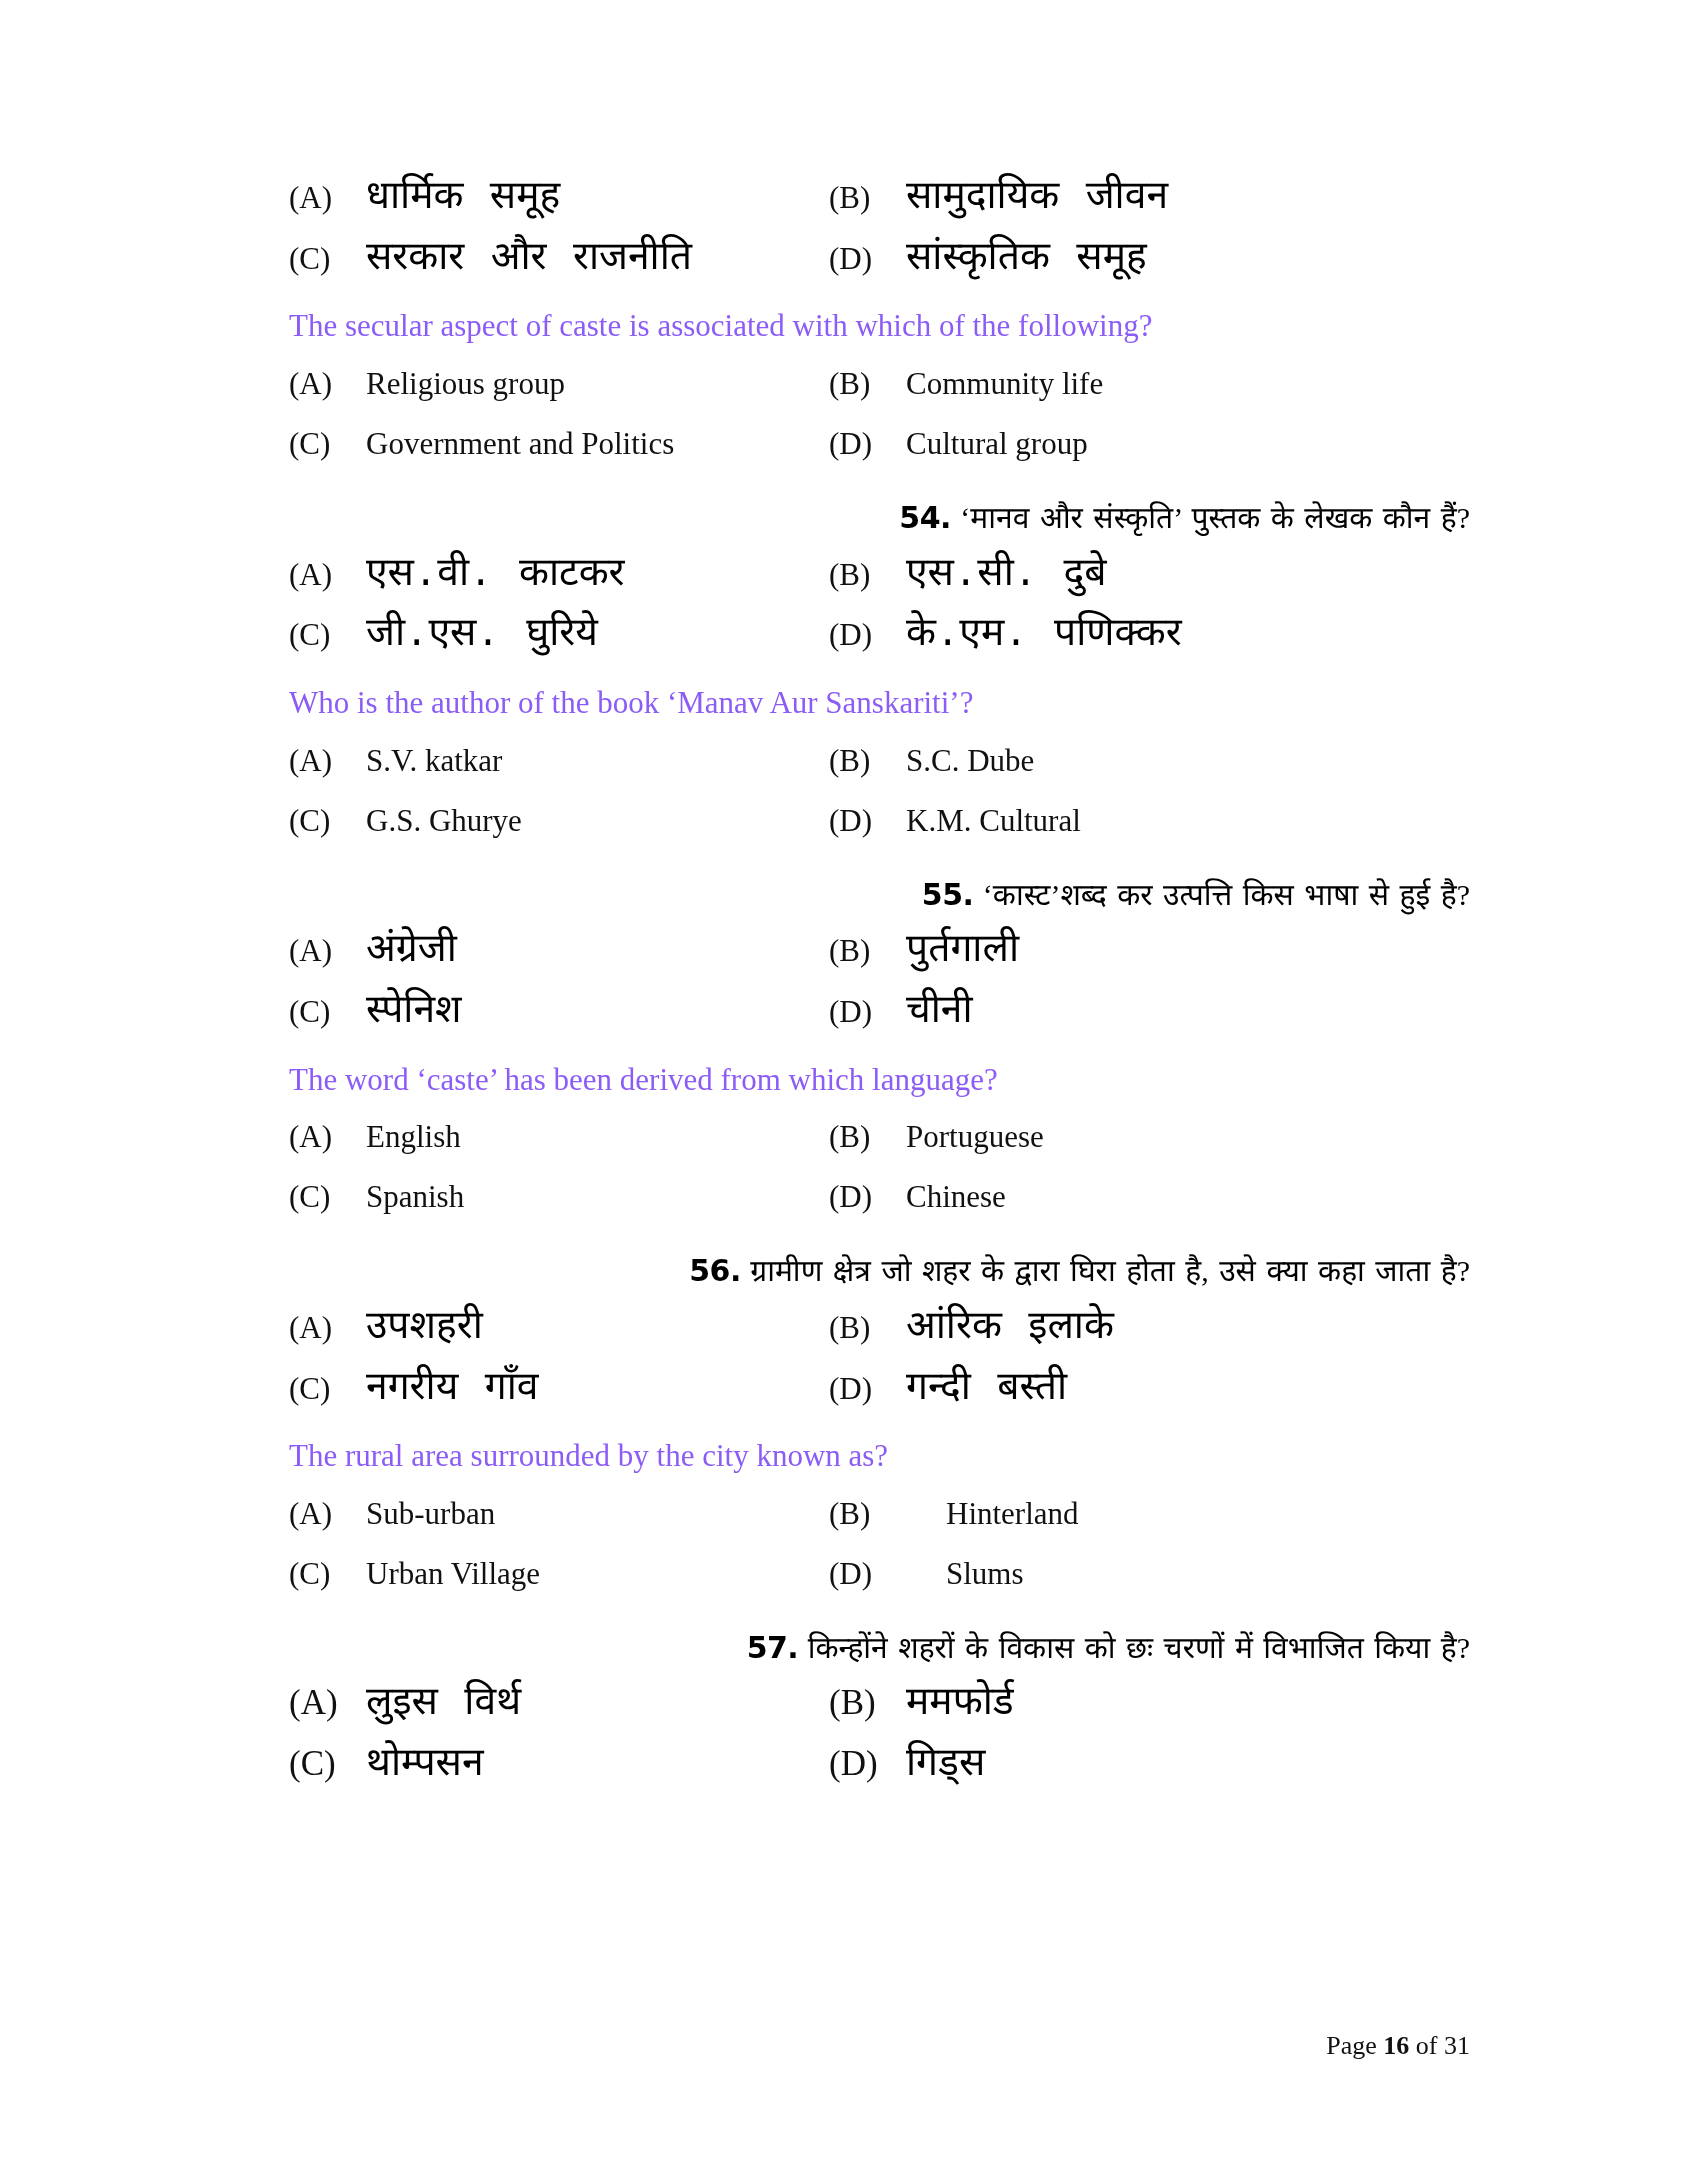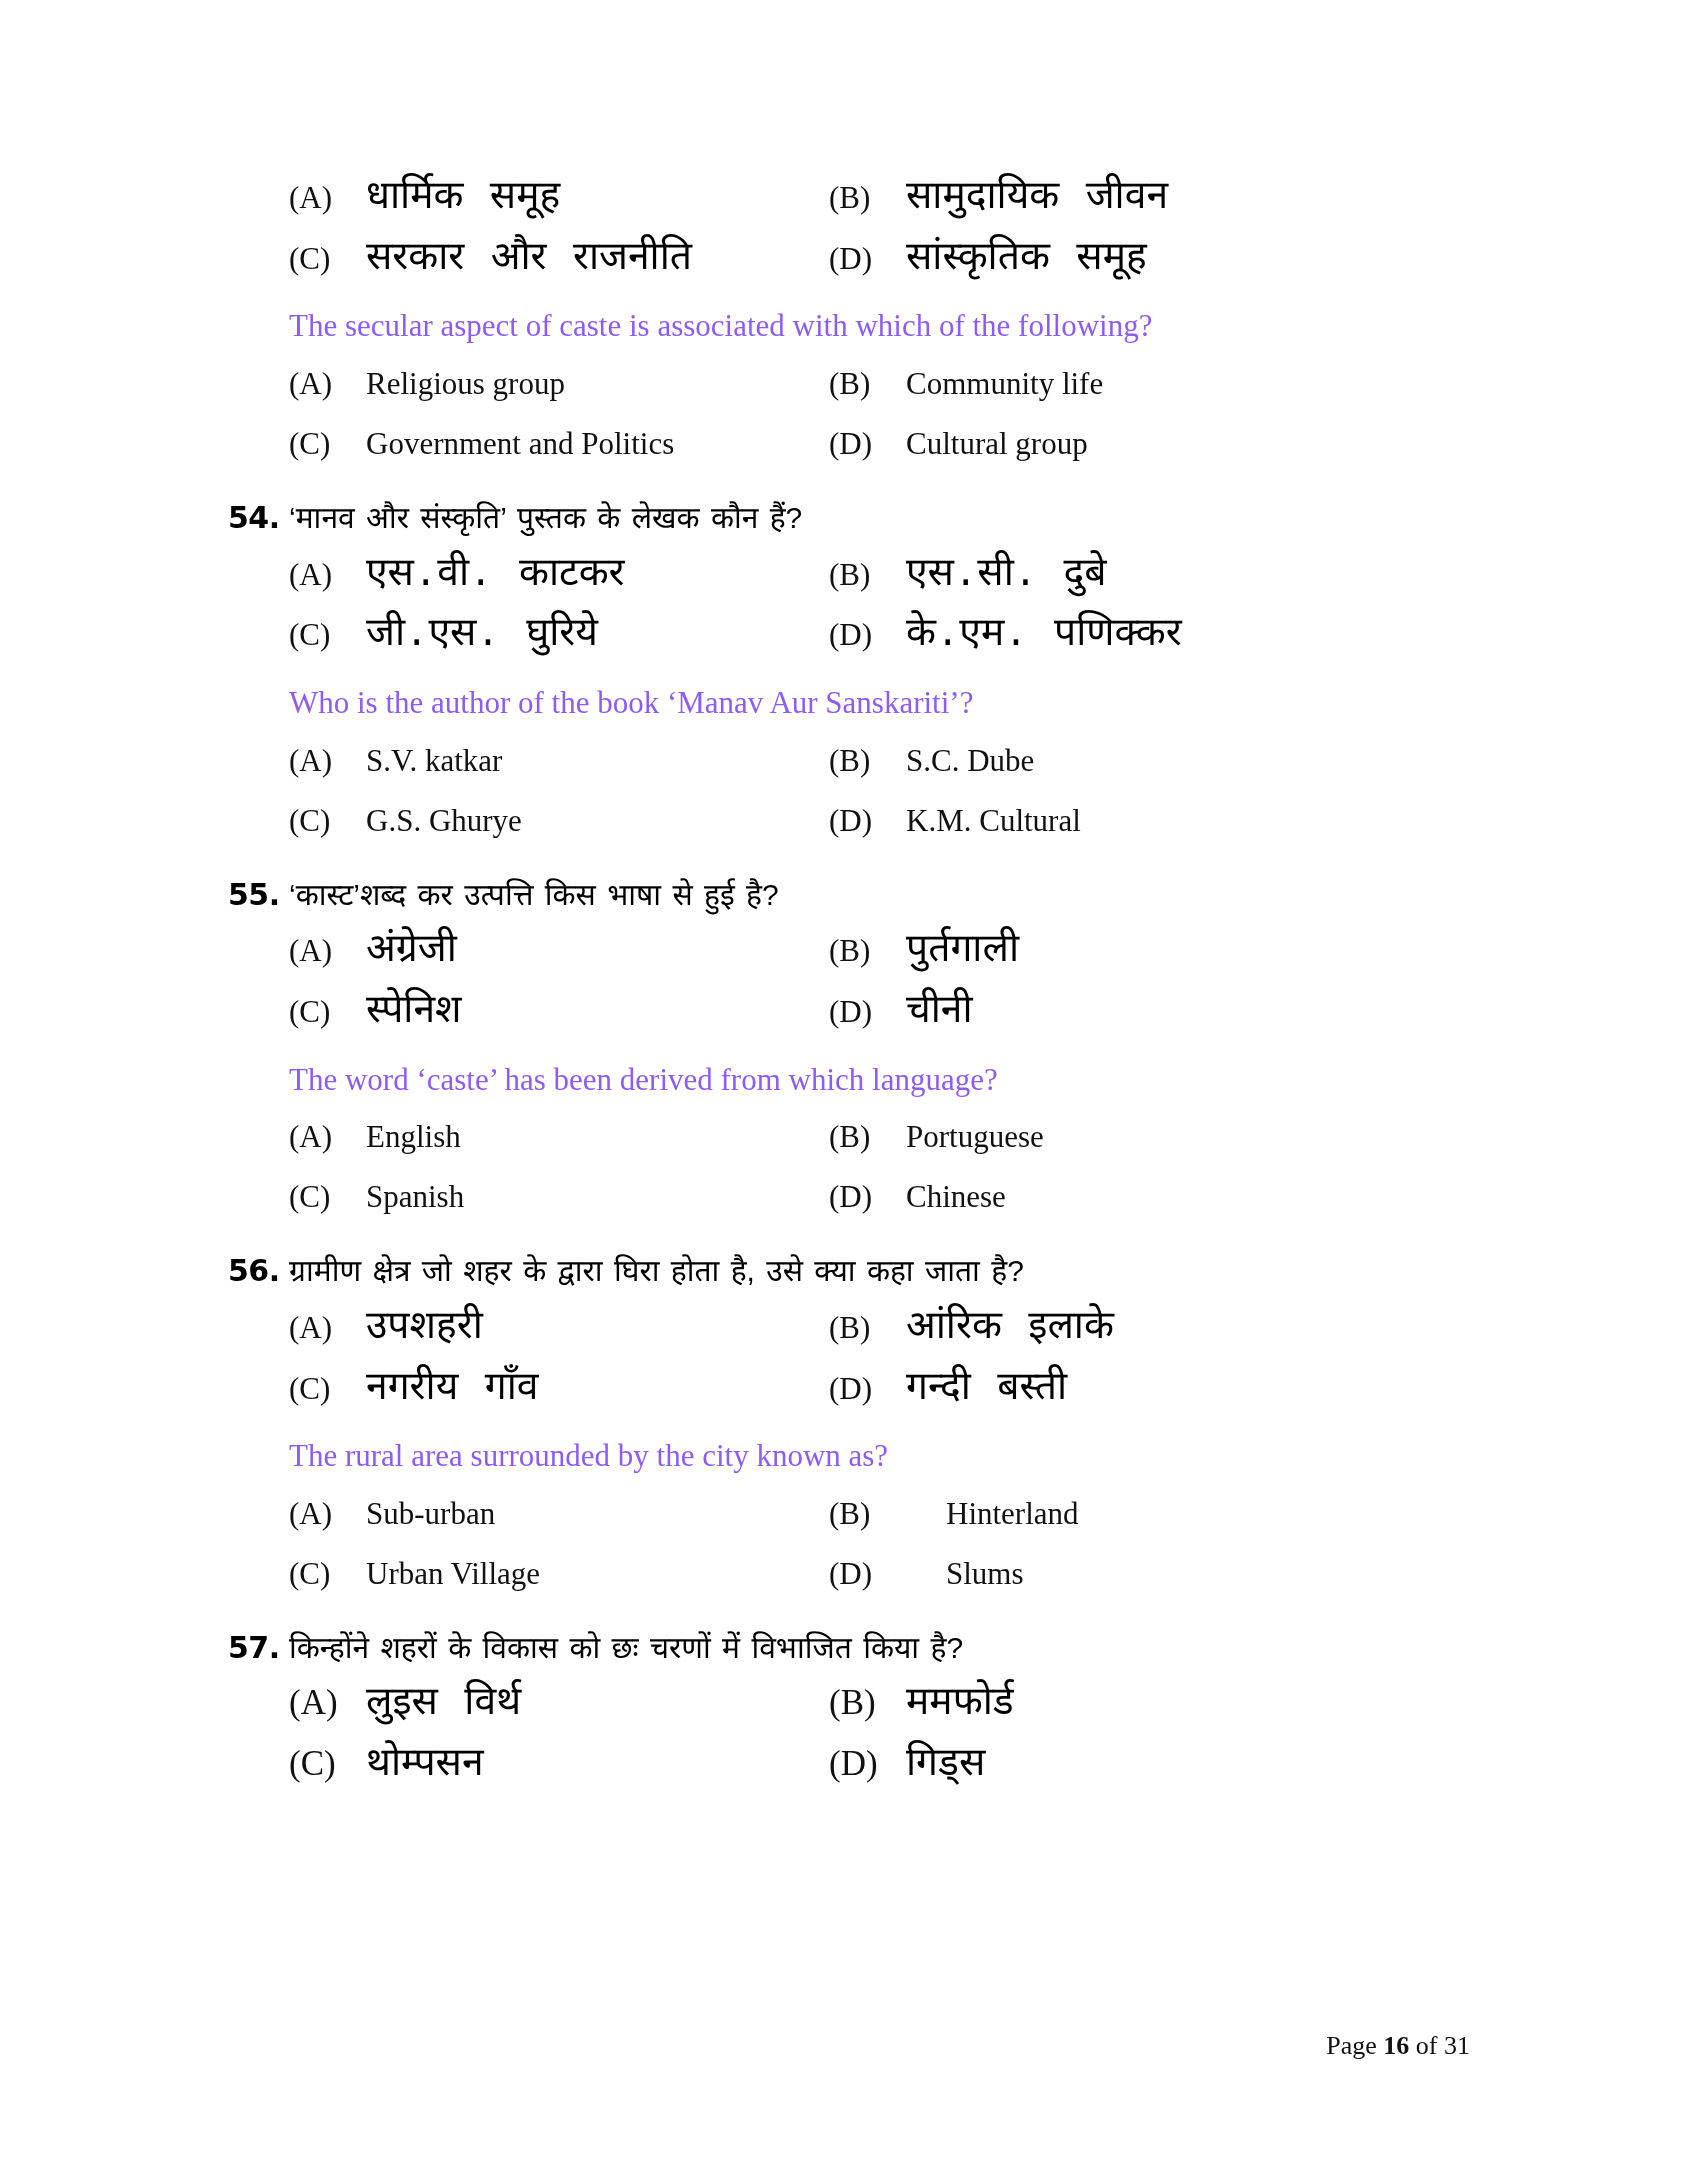--- a/index.html
+++ b/index.html
@@ -26,33 +26,34 @@
   }
 
   
   .qblock {
     margin: 0 0 0 0;
   }
   .qline {
     display: flex;
     align-items: baseline;
     margin: 0 0 6px 0;
+    justify-content: flex-end;
   }
   .qnum {
     flex: 0 0 auto;
     width: 61px;
     font-family: "DejaVu Sans", sans-serif;
     font-weight: 700;
     font-size: 30px;
     letter-spacing: -0.5px;
     color: #000;
     text-align: left;
   }
   .qtext-hi {
-    font-family: Liberation Sans, sans-serif;
+    font-family: Liberation Serif, serif;
     font-size: 30px;
     line-height: 1.38;
     color: #000;
     word-spacing: 3px;
   }
   .qtext-en {
     font-family: "Liberation Serif", serif;
     font-size: 31px;
     line-height: 1.35;
     color: #8b5cf6;

